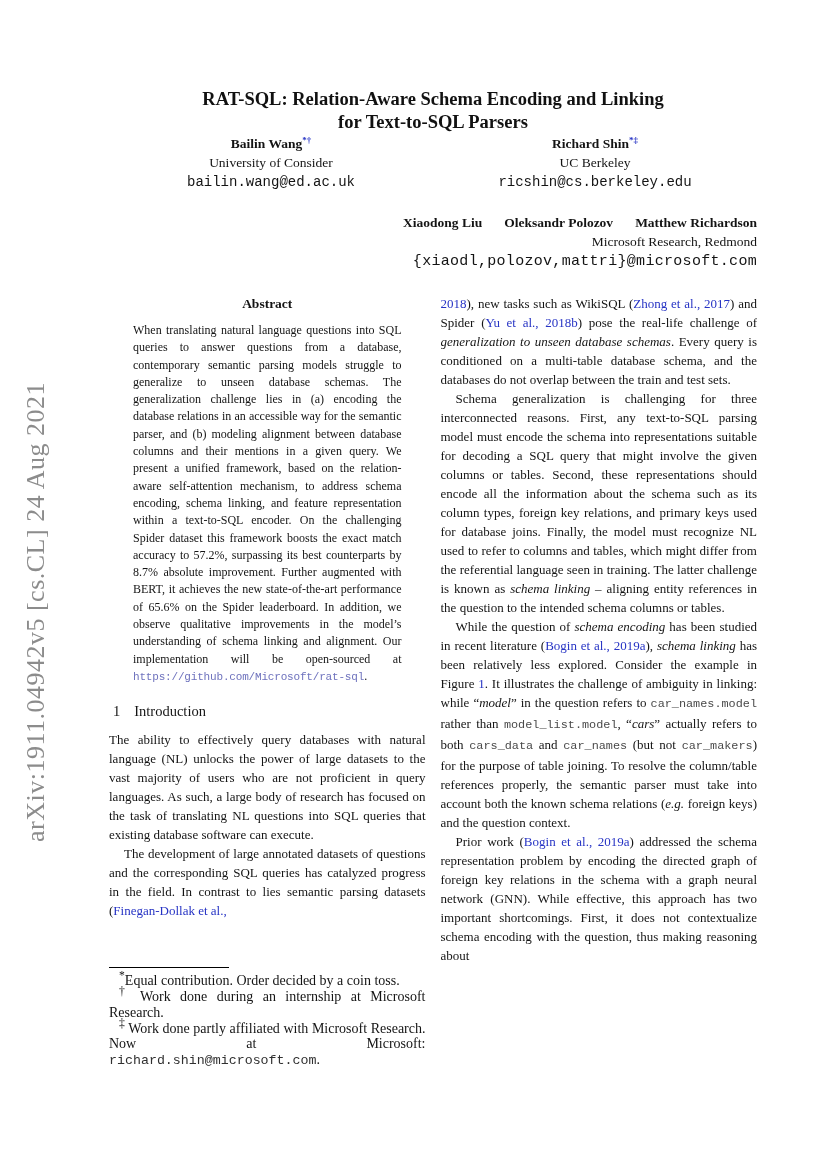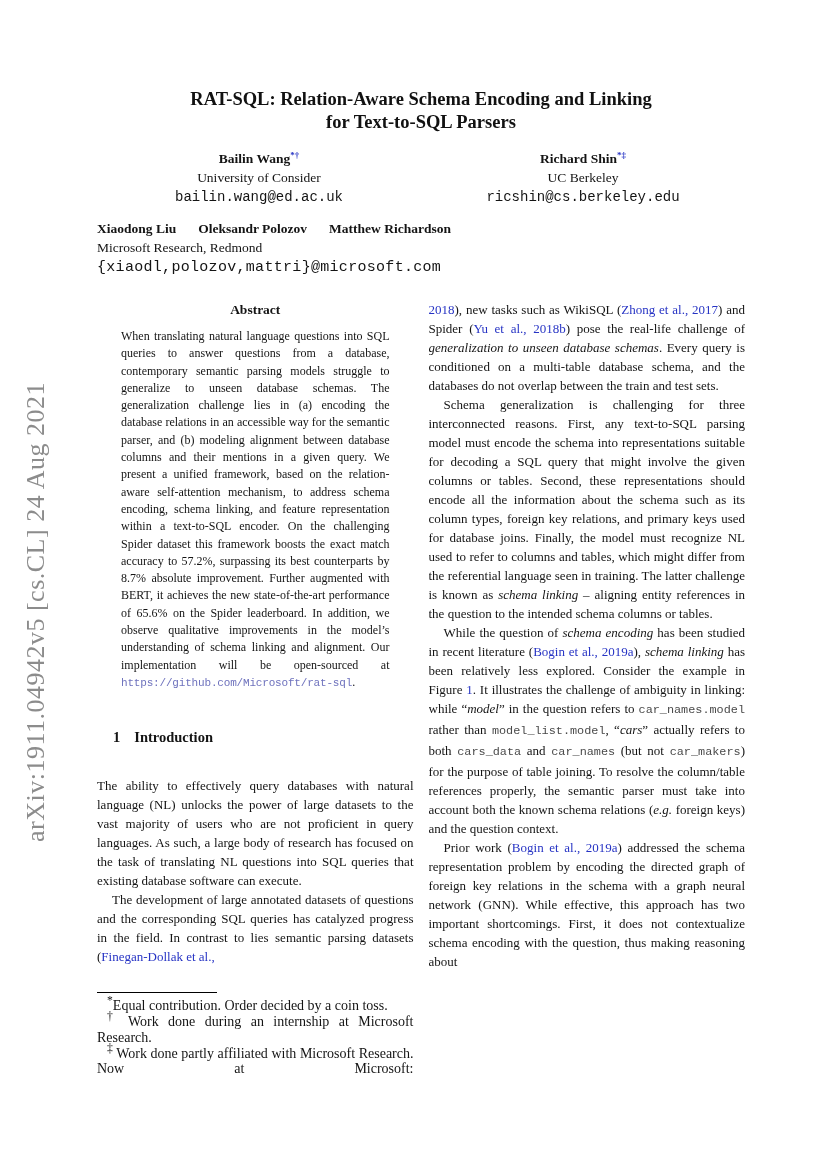--- a/index.html
+++ b/index.html
@@ -6,39 +6,39 @@
   body{
     width:827px;height:1170px;background:#ffffff;position:relative;overflow:hidden;
     font-family:"Liberation Serif",serif;color:#141414;
     --link:#2633c4;--url:#6e72bd;--code:#4a4a4a;--stamp:#8c8c8c;
   }
   .sidebar{
     position:absolute;left:36px;top:612px;
     transform:translate(-50%,-50%) rotate(-90deg);
     white-space:nowrap;font-size:26px;letter-spacing:.5px;color:var(--stamp);
   }
-  .content{position:absolute;left:97px;top:0;width:648px;}
+  .content{position:absolute;left:109px;top:0;width:648px;}
   .title{margin:88px 0 0;font-size:18.5px;line-height:23px;text-align:center;font-weight:bold;color:#111;}
-  .authors-row1{display:flex;margin-top:17px;justify-content:center;}
+  .authors-row1{display:flex;margin-top:2px;justify-content:center;}
   .author-block{flex:1;text-align:center;}
   .author-name{font-weight:bold;font-size:13.5px;}
   .author-mark{color:var(--link);font-size:9px;line-height:0;}
   .affiliation{font-size:13.5px;margin-top:3px;}
   .email{font-family:"Liberation Mono",monospace;font-size:14px;margin-top:3px;}
-  .authors-row2{text-align:left;margin-top:14px;}
+  .authors-row2{text-align:right;margin-top:23px;}
   .author-names span{font-weight:bold;font-size:13.5px;}
   .author-names span + span{margin-left:18px;}
   .email-big{font-size:15px;letter-spacing:.3px;}
   .columns{display:flex;gap:15px;margin-top:24px;height:775px;}
   .col{width:316.5px;overflow:hidden;}
-  .col-left{display:flex;flex-direction:column;gap:20px;}
+  .col-left{display:flex;flex-direction:column;}
   .abs-heading{text-align:center;font-weight:bold;font-size:13.5px;margin:2px 0 10px;}
   .abs-body{padding:0 24px;}
   .abs-body .para{font-size:12px;line-height:17.3px;}
-  .section-heading{font-weight:bold;font-size:14.5px;margin:17px 16px 10px;}
+  .section-heading{font-weight:normal;font-size:14.5px;margin:17px 4px 10px;}
   .sec-num{margin-right:14px;}
   .para{margin:0;text-align:justify;hyphens:auto;-webkit-hyphens:auto;}
   .body-paras .para{font-size:13px;line-height:19px;}
   .para.indent{text-indent:15px;}
   .footnotes{margin-top:auto;padding-top:6px;}
   .fn-rule{width:120px;border-top:1.2px solid #000;margin-bottom:5px;}
   .fn-paras .para{font-size:14px;line-height:15.8px;text-indent:10px;}
   .seg-i{font-style:italic;}
   .seg-l{color:var(--link);}
   .seg-u{color:var(--url);font-family:Liberation Mono, monospace;font-size:.92em;letter-spacing:-.2px;}

